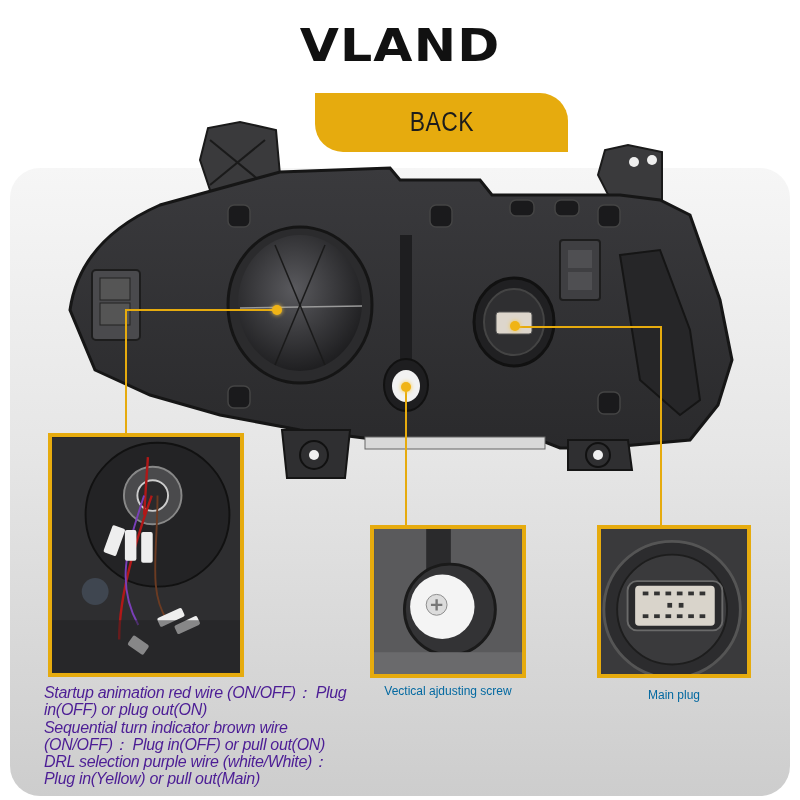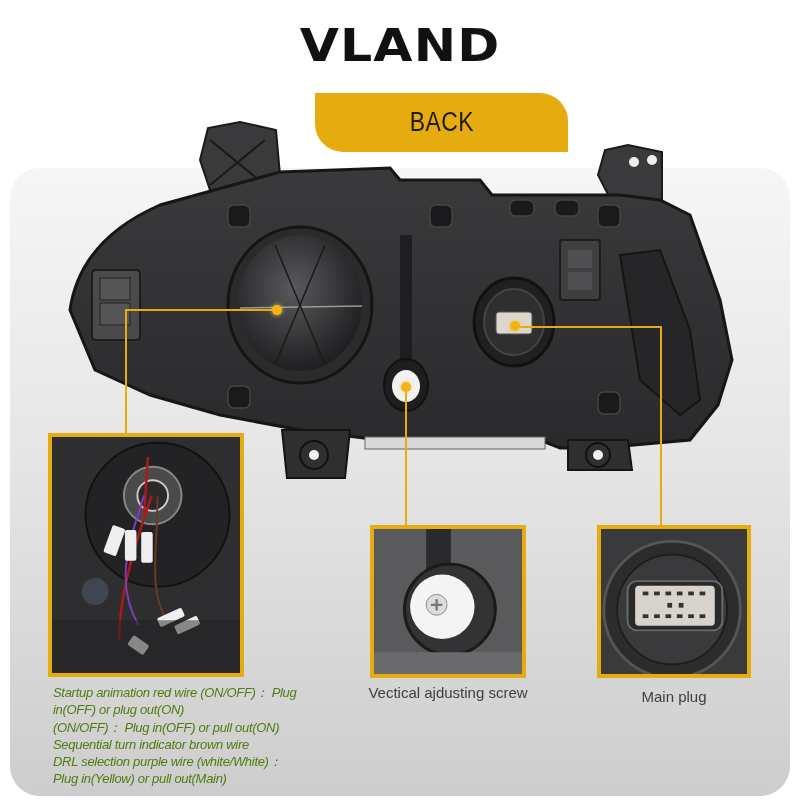--- a/index.html
+++ b/index.html
@@ -7,24 +7,24 @@
   .panel{position:absolute;left:10px;top:168px;width:780px;height:628px;border-radius:30px;
     background:linear-gradient(180deg,#f6f6f6 0%,#e6e6e6 45%,#cdcdcd 100%);}
   .brand{position:absolute;left:0;top:20px;width:800px;text-align:center;font-family:"DejaVu Sans",sans-serif;
     font-weight:900;font-size:44px;letter-spacing:1px;color:#111;transform:scaleX(1.15);}
   .tab{position:absolute;left:275px;top:93px;width:253px;height:59px;background:#e6ab0e;
     border-radius:0 28px 0 28px;display:flex;align-items:center;justify-content:center;margin-left:40px;}
   .tab span{font-family:"Liberation Sans",sans-serif;font-size:27px;color:#1c1c1c;transform:scaleX(0.85);letter-spacing:0.5px;}
   .lamp{position:absolute;left:0;top:0;width:800px;height:800px;}
   .inset{position:absolute;border:4px solid #e6ab0e;box-sizing:border-box;overflow:hidden;background:#2a2a2a;}
   .inset svg{display:block;width:100%;height:100%;}
-  .cap{position:absolute;font-family:"Liberation Sans",sans-serif;color:#404040;font-size:15px;transform-origin:left top;}
+  .cap{position:absolute;font-family:"Liberation Sans",sans-serif;color:#0369a1;font-size:12px;transform-origin:left top;}
   .cap-c{text-align:center;}
-  .notes{position:absolute;left:53px;top:684px;width:300px;font-family:"Liberation Sans",sans-serif;font-style:italic;
-    font-size:13px;line-height:17.3px;color:#4d7c0f;letter-spacing:-0.3px;}
+  .notes{position:absolute;left:44px;top:684px;width:300px;font-family:"Liberation Sans",sans-serif;font-style:italic;
+    font-size:16px;line-height:17.3px;color:#4c1d95;letter-spacing:-0.3px;}
   .notes div{white-space:nowrap;}
   .line{position:absolute;background:#e6ab0e;}
   .dot{position:absolute;width:10px;height:10px;border-radius:50%;background:#f0b416;box-shadow:0 0 4px #f7c843;}
 </style>
 </head>
 <body>
 
 <div class="panel"></div>
 
 <div class="brand">VLAND</div>
@@ -162,20 +162,20 @@
         <rect x="104" y="90" width="6" height="4"></rect>
       <rect x="70" y="78" width="5" height="5"></rect>
         <rect x="82" y="78" width="5" height="5"></rect>
     </g>
   </svg>
 </div>
 
 <div class="notes">
   <div>Startup animation red wire (ON/OFF)：  Plug</div>
   <div>in(OFF) or plug out(ON)</div>
+  <div>Sequential turn indicator brown wire</div>
   <div>(ON/OFF)：  Plug in(OFF) or pull out(ON)</div>
-  <div>Sequential turn indicator brown wire</div>
   <div>DRL selection purple wire (white/White)：</div>
   <div>Plug in(Yellow) or pull out(Main)</div>
 </div>
 
 <div class="cap cap-c" style="left:360px;top:684px;width:176px;">Vectical ajdusting screw</div>
 <div class="cap cap-c" style="left:597px;top:688px;width:154px;">Main plug</div>
 
 </body></html>

